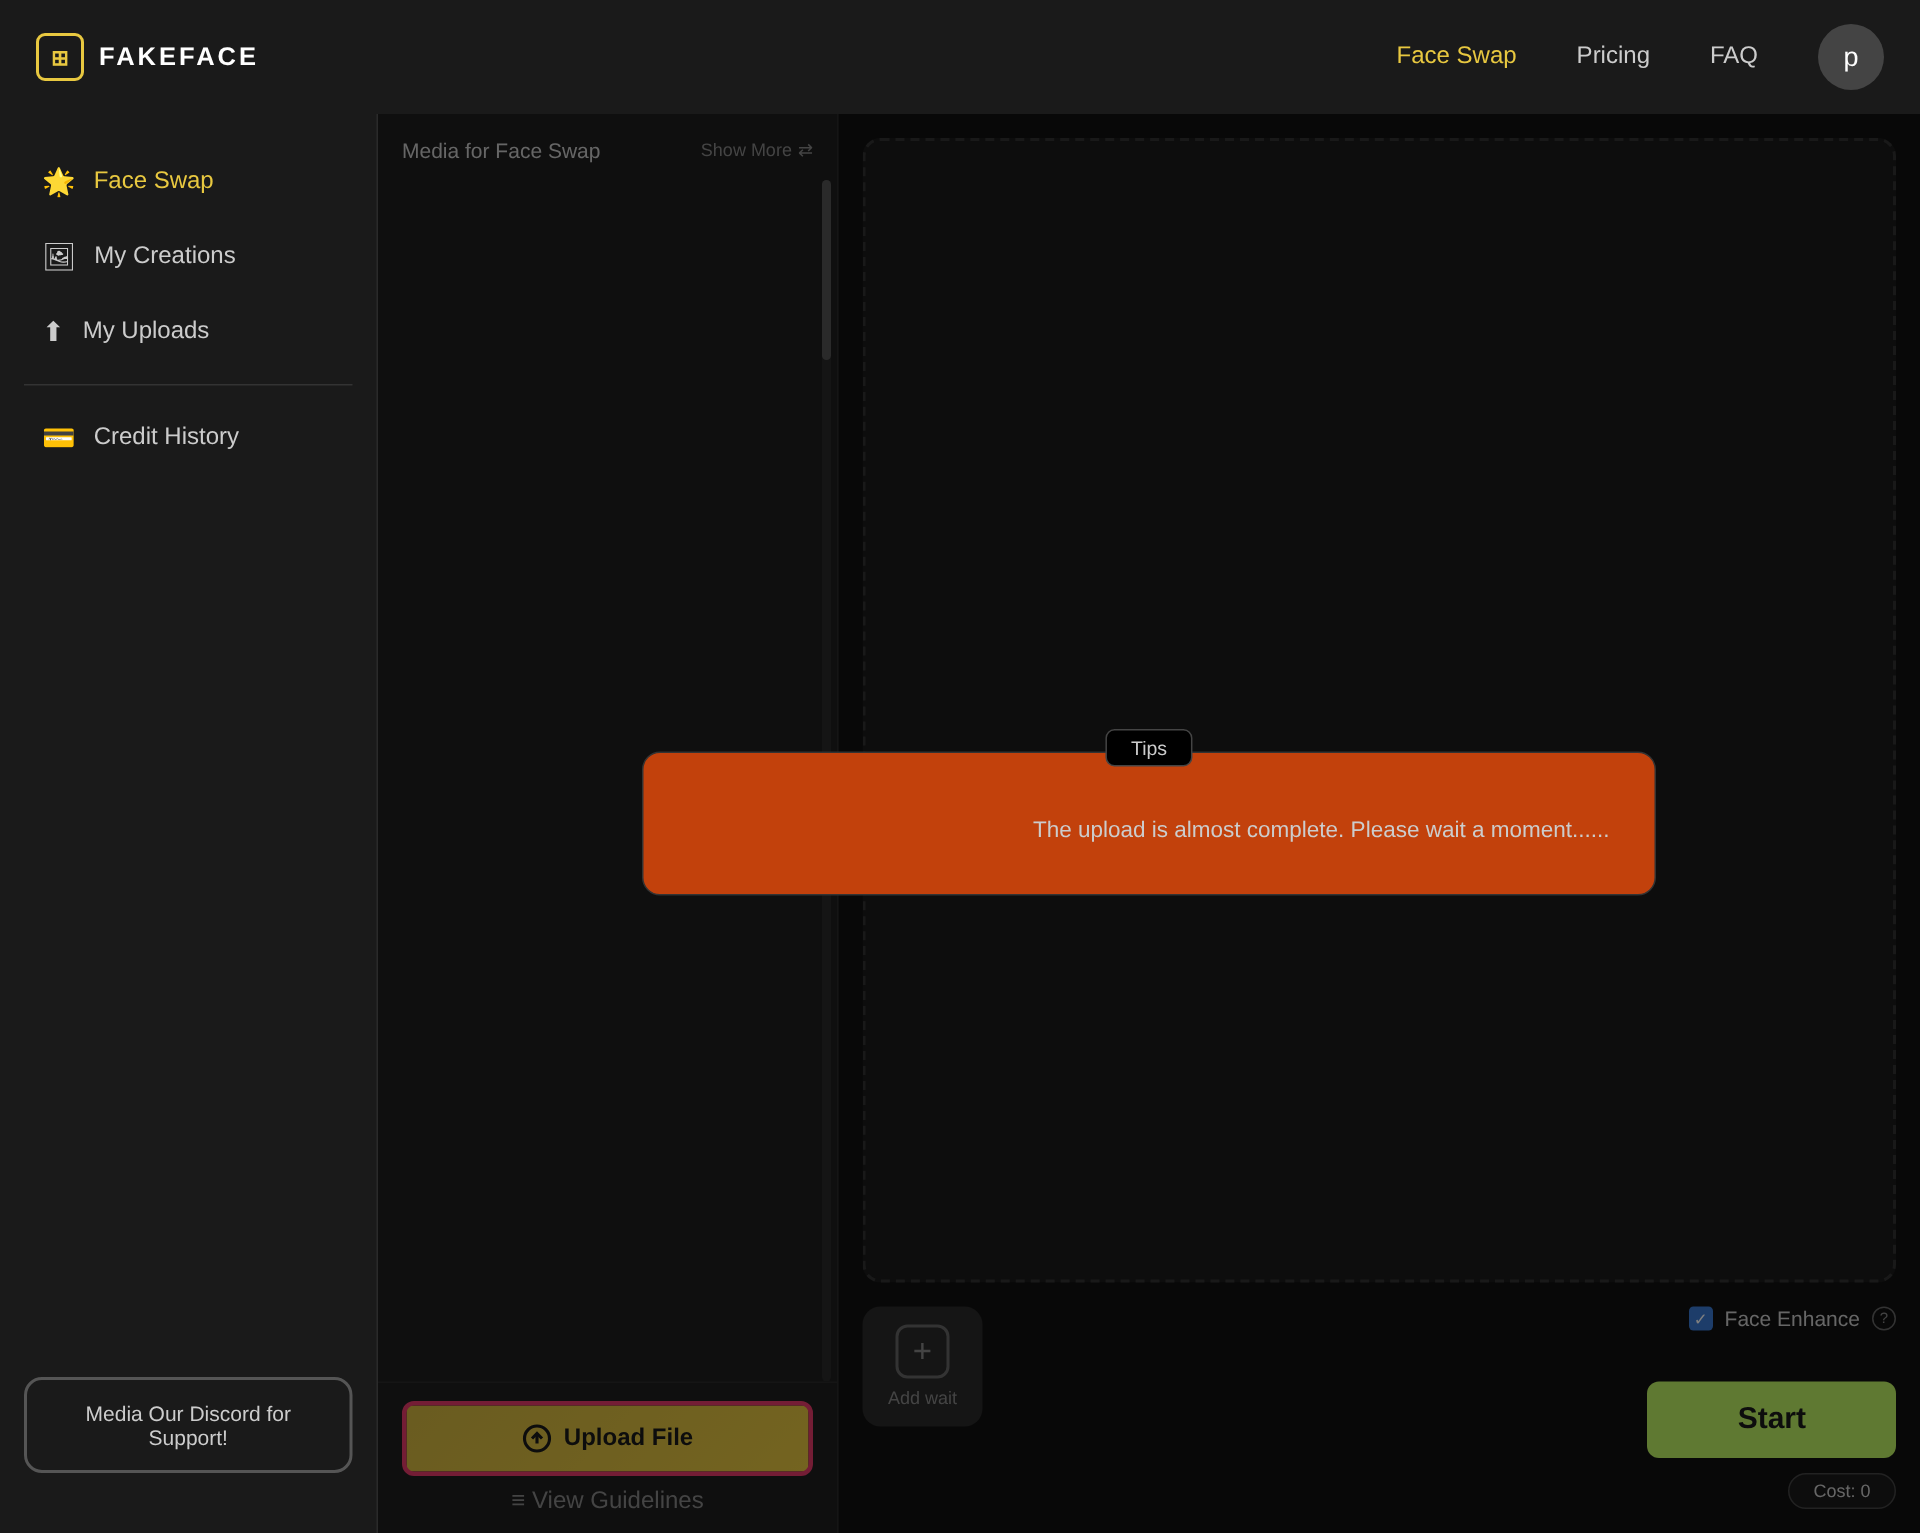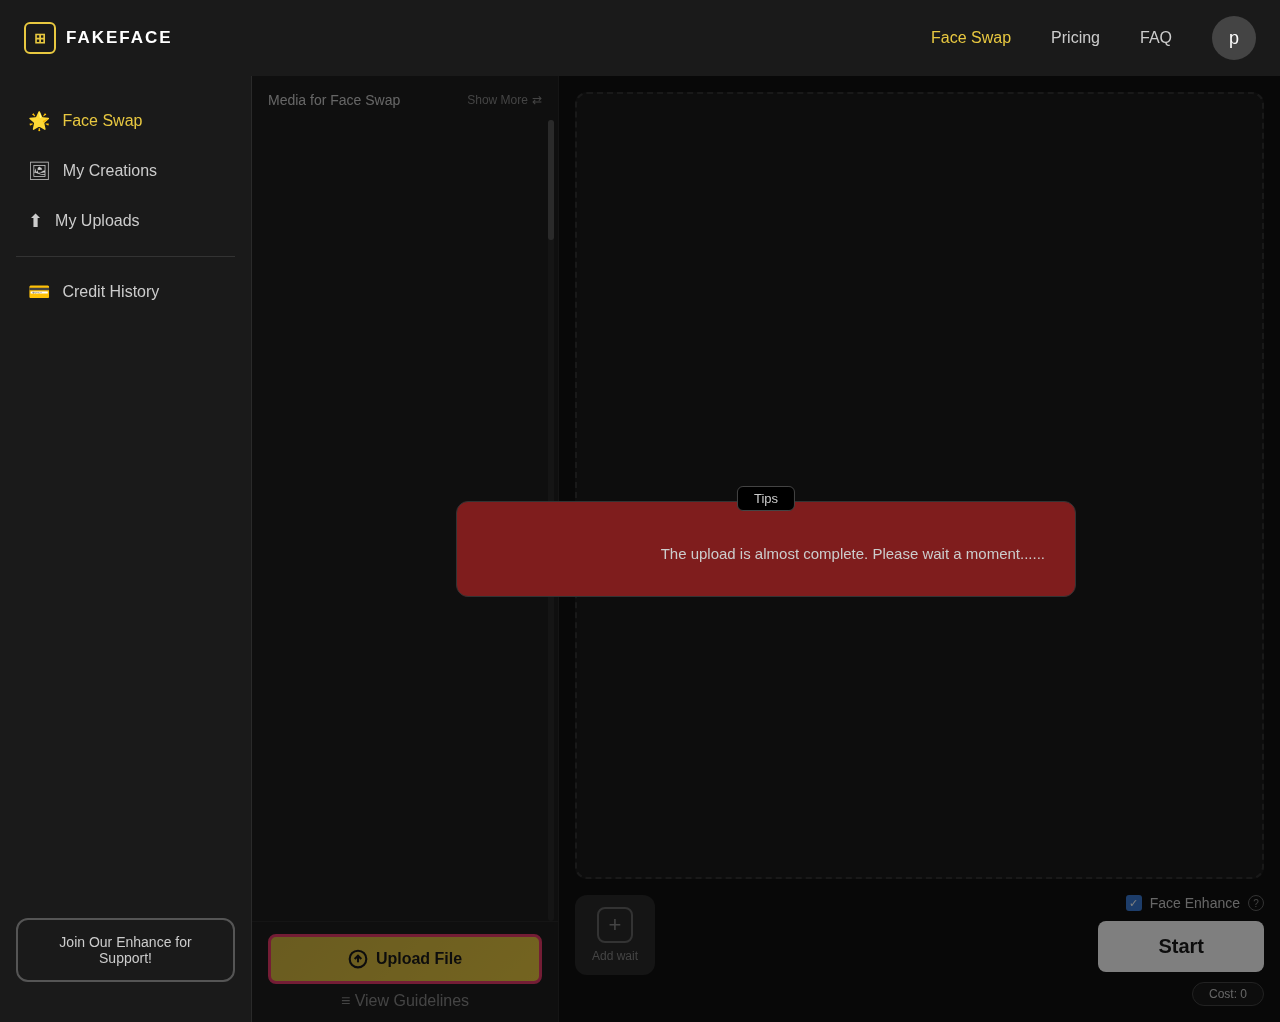--- a/index.html
+++ b/index.html
@@ -295,28 +295,29 @@
       height: 16px;
       border-radius: 50%;
       border: 1px solid #666;
       display: flex;
       align-items: center;
       justify-content: center;
       font-size: 10px;
       color: #888;
     }
     .start-btn {
-      background: #ffffff;
+      background: #bef264;
       border: none;
       border-radius: 8px;
       color: #1a1a1a;
       font-size: 20px;
       font-weight: 700;
       padding: 14px 60px;
       cursor: pointer;
+      margin-top: 24px;
     }
     .cost-badge {
       background: #1a1a1a;
       border: 1px solid #444;
       border-radius: 20px;
       color: #cccccc;
       font-size: 12px;
       padding: 4px 16px;
       text-align: left;
     }
@@ -328,24 +329,24 @@
       left: 0;
       right: 0;
       bottom: 0;
       background: rgba(0,0,0,0.5);
       display: flex;
       align-items: center;
       justify-content: center;
       z-index: 100;
     }
     .tips-modal {
-      background: #7f1d1d;
+      background: #c2410c;
       border: 1px solid #333;
       border-radius: 12px;
-      width: 620px;
+      width: 676px;
       position: relative;
     }
     .tips-modal-header {
       position: absolute;
       top: -16px;
       left: 50%;
       transform: translateX(-50%);
       background: #000;
       border: 1px solid #444;
       border-radius: 6px;
@@ -394,21 +395,21 @@
     <div class="sidebar-item">
       <span class="icon">⬆</span>
       <span>My Uploads</span>
     </div>
     <hr class="sidebar-divider">
     <div class="sidebar-item">
       <span class="icon">💳</span>
       <span>Credit History</span>
     </div>
     <div class="sidebar-bottom">
-      <button class="discord-btn">Join Our Enhance for Support!</button>
+      <button class="discord-btn">Media Our Discord for Support!</button>
     </div>
   </div>
 
   <div class="content-area">
 
     <div class="left-panel">
       <div class="left-panel-header">
         <span class="left-panel-title">Media for Face Swap</span>
         <span class="show-more-btn">
           <span>Show More</span>

